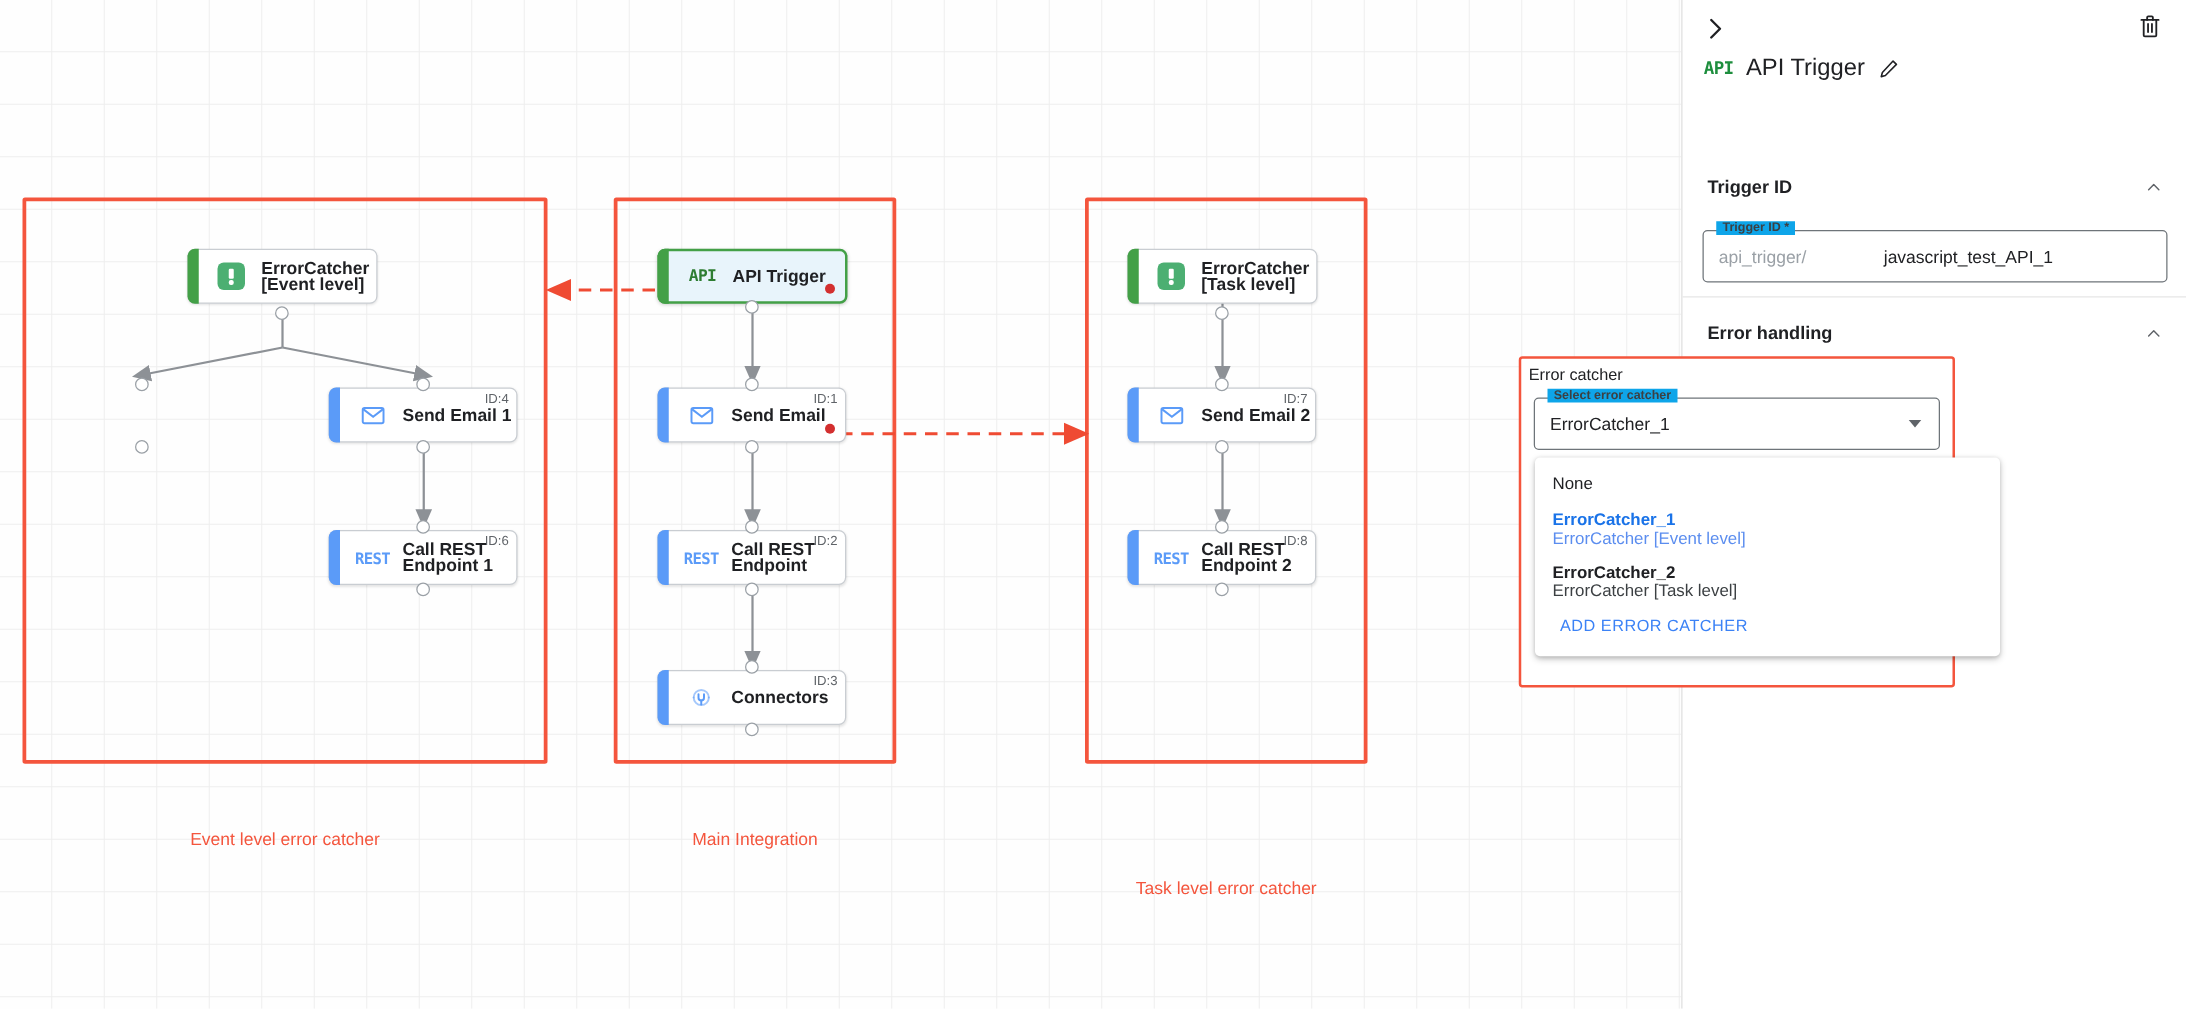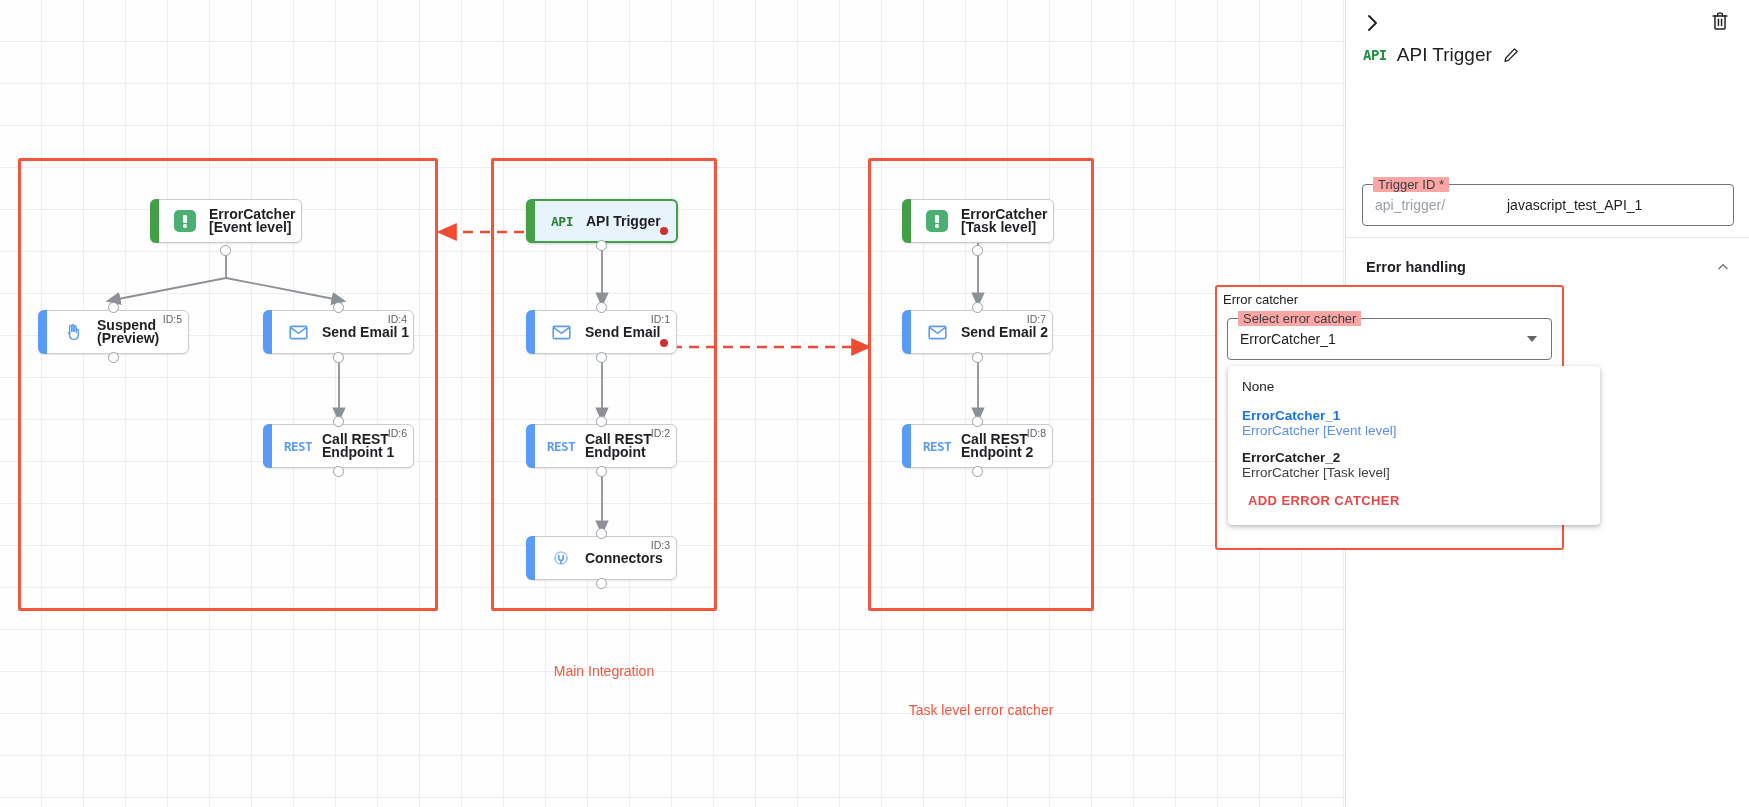--- a/index.html
+++ b/index.html
@@ -204,22 +204,22 @@
   
   .field-wrap {
     position:absolute;
     height: 42px;
     border: 1px solid #6e7479;
     border-radius: 4px;
     background:#fff;
   }
   .field-legend {
     position:absolute; top: -8px; left: 10px;
-    background:#fca5a5; padding: 0 5px;
-    font-size: 13px; color: #3c4043; font-weight:400;
+    background:#0ea5e9; padding: 0 5px;
+    font-size: 10px; color: #3c4043; font-weight:700;
     white-space:nowrap;
   }
   .field-val {
     position:absolute; top: 50%; transform:translateY(-50%);
     font-size: 14px; color:#202124;
   }
   .field-prefix {
     position:absolute; left: 12px; top: 50%; transform:translateY(-50%);
     font-size: 14px; color:#9aa0a6;
   }
@@ -244,40 +244,41 @@
   }
   .dd-opt { position:absolute; cursor:pointer; }
   .dd-main { font-size: 13.5px; }
   .dd-sub  { font-size: 13.5px; }
   .dd-sel .dd-main { color:#1a73e8; font-weight:600; }
   .dd-sel .dd-sub  { color:#5b8def; }
   .dd-plain .dd-main { color:#202124; font-weight:700; }
   .dd-plain .dd-sub  { color:#3c4043; }
   .dd-none { color:#202124; font-size:13.5px; }
   .dd-add {
-    color:#ef4444; font-size: 13px; font-weight: 700;
+    color:#3b82f6; font-size: 13px; font-weight: 400;
     letter-spacing: 0.4px; cursor:pointer;
   }
   .sel-caret {
     position:absolute; right: 14px; top: 50%; transform: translateY(-50%);
     width:0;height:0;border-left:5px solid transparent;border-right:5px solid transparent;
     border-top:6px solid #5f6368;
   }
 </style>
 </head>
 <body>
 
 <div id="root">
 
   <div id="canvas">
 
     <div class="group-rect" style="left:18px; top:158px; width:420px; height:453px;"></div>
     <div class="group-rect" style="left:491px; top:158px; width:226px; height:453px;"></div>
     <div class="group-rect" style="left:868px; top:158px; width:226px; height:453px;"></div>
 
+    <div class="group-label" style="left:18px; top:663px; width:420px;">Event level error catcher</div>
     <div class="group-label" style="left:491px; top:663px; width:226px;">Main Integration</div>
     <div class="group-label" style="left:868px; top:702px; width:226px;">Task level error catcher</div>
 
     <svg class="edges">
       <defs>
         <marker id="ah" markerWidth="9" markerHeight="9" refX="4.2" refY="4.5" orient="auto">
           <path d="M0,0.8 L8.4,4.5 L0,8.2 Z" fill="#8d9196"></path>
         </marker>
         <marker id="ahr" markerWidth="9" markerHeight="9" refX="7" refY="4.5" orient="auto">
           <path d="M0,0.8 L8.4,4.5 L0,8.2 Z" fill="#ef4b33"></path>
@@ -310,34 +311,20 @@
               <span class="bar"></span>
               <span class="dot"></span>
             </span>
           </span>
       </span>
       <span class="ntext">ErrorCatcher
 [Event level]</span>
     </div>
     <div class="port" style="left:220px; top:245px;"></div>
 
-    <div class="node" style="left:38px; top:310px; width:151px;">
-      <span class="accent"></span>
-      <span class="ico">
-        <svg width="20" height="20" viewBox="0 0 24 24" fill="none" stroke="#5b9bf8" stroke-width="1.7" stroke-linecap="round" stroke-linejoin="round">
-          <path d="M8 12V5.5a1.3 1.3 0 0 1 2.6 0V11"></path>
-          <path d="M10.6 11V4.6a1.3 1.3 0 0 1 2.6 0V11"></path>
-          <path d="M13.2 11V5.6a1.3 1.3 0 0 1 2.6 0V12.5"></path>
-          <path d="M15.8 9.8a1.3 1.3 0 0 1 2.6 0v5.4c0 3.3-2.3 5.6-5.4 5.6-3.2 0-5-2-5-4.6V12l-1.6 1.3"></path>
-        </svg>
-      </span>
-      <span class="ntext">Suspend
-(Preview)</span>
-      <span class="nid">ID:5</span>
-    </div>
     <div class="port" style="left:108px; top:302px;"></div>
     <div class="port" style="left:108px; top:352px;"></div>
 
     <div class="node" style="left:263px; top:310px; width:151px;">
       <span class="accent"></span>
       <span class="ico">
         <svg width="21" height="21" viewBox="0 0 24 24" fill="none" stroke="#5b9bf8" stroke-width="1.8">
           <rect x="2.5" y="5" width="19" height="14" rx="1.6"></rect>
           <path d="M3.2 6.3 L12 13 L20.8 6.3" stroke-linecap="round"></path>
         </svg>
@@ -470,20 +457,28 @@
       <span class="api-badge">API</span>
       <span class="pnl-title">API Trigger</span>
       <span class="edit-pencil">
         <svg width="18" height="18" viewBox="0 0 24 24" fill="none" stroke="#202124" stroke-width="1.7" stroke-linecap="round" stroke-linejoin="round">
           <path d="M16.6 3.8l3.6 3.6L8.4 19.2 4 20.4l1.2-4.4z"></path>
         </svg>
       </span>
     </div>
 
 
+    <div class="section-head" style="top:126px;">
+      <span>Trigger ID</span>
+      <span class="caret">
+        <svg width="14" height="14" viewBox="0 0 24 24" fill="none" stroke="#5f6368" stroke-width="2" stroke-linecap="round" stroke-linejoin="round">
+            <path d="M5 15 L12 8 L19 15"></path>
+          </svg>
+      </span>
+    </div>
 
     <div class="field-wrap" style="left:16px; top:184px; width:372px;">
       <span class="field-legend">Trigger ID *</span>
       <span class="field-prefix">api_trigger/</span>
       <span class="field-val" style="left:100px;padding-left:44px;">javascript_test_API_1</span>
     </div>
 
     <div class="divider" style="top:237px;"></div>
 
     <div class="section-head" style="top:243px;">

